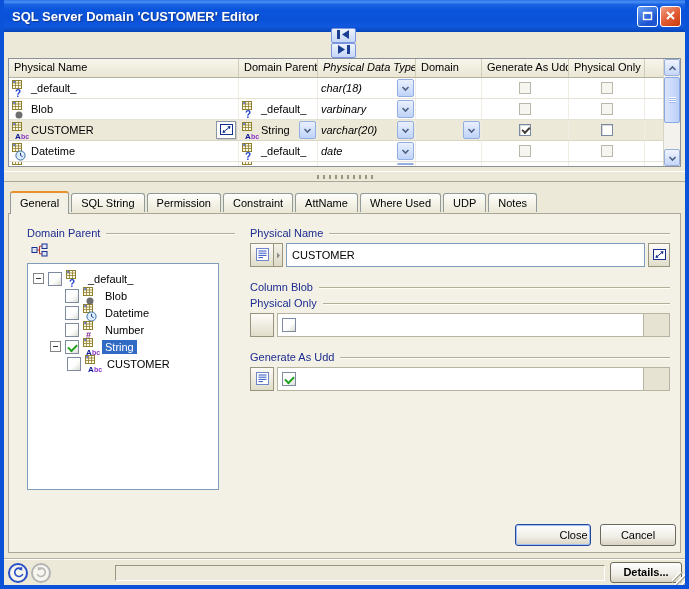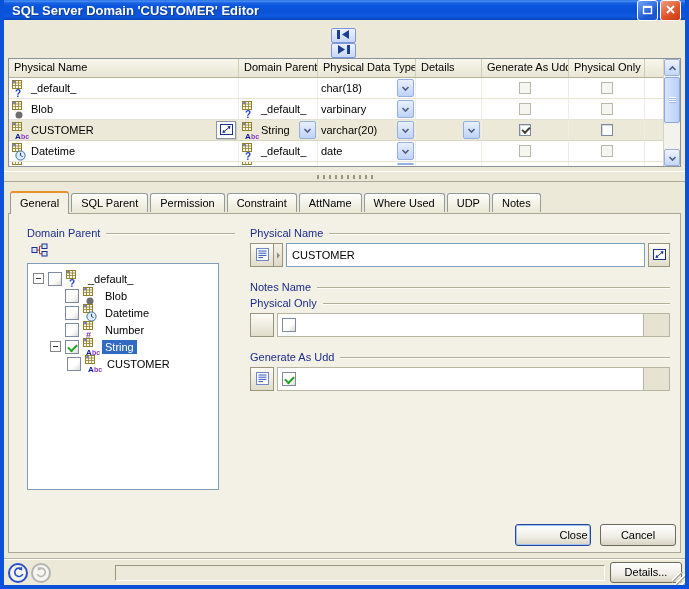--- a/index.html
+++ b/index.html
@@ -7,21 +7,21 @@
   body { font-family: "Liberation Sans", sans-serif; font-size: 11px; color:#000; }
 
   .window {
     position: relative; width: 689px; height: 589px;
     background: #ece9d8;
     border: 4px solid #0a52d8; border-top: none;
   }
 
   
   .titlebar {
-    position: absolute; left: 0; top: 0; right: 0; height: 20px;
+    position: absolute; left: 0; top: 0; right: 0; height: 32px;
     background: linear-gradient(180deg,#2a6ee8 0%, #4890f4 6%, #1b63e2 14%, #0a55dd 30%, #0a52d8 62%, #1158e0 82%, #0646b8 100%);
     display: flex; align-items: center; padding: 0 4px 0 8px;
   }
   .title-text { color:#fff; font-weight: bold; font-size: 13px; text-shadow: 1px 1px 1px #123a8c; flex: 1; }
   .capbtn { width: 21px; height: 21px; border: 1px solid #fff; border-radius: 3px; margin-left: 2px;
     display:flex; align-items:center; justify-content:center; }
   .capbtn.max { background: linear-gradient(145deg,#6ea5f8,#1c55cf 70%); }
   .capbtn.close { background: linear-gradient(145deg,#f0a086,#e1582f 55%,#c83a10); }
 
   
@@ -36,21 +36,21 @@
 
   
   .grid { position:absolute; left:4px; top:58px; width:673px; height:109px; background:#fff;
     border:1px solid #8a9199; overflow:hidden; }
   .ghead { display:flex; height:19px; background:linear-gradient(#f8f6ec,#e9e6d4); border-bottom:1px solid #b5b19e; }
   .hcell { padding:2px 0 0 5px; border-right:1px solid #cfccb8; overflow:hidden; white-space:nowrap; }
   .grow { display:flex; height:21px; background:#fff; border-bottom:1px solid #e6e3d6; }
   .grow.sel { background:#ece9d8; border-bottom:1px solid #d9d6c6; }
   .grow.partial { height:4px; border-bottom:none; overflow:hidden; }
   .cell { display:flex; align-items:center; padding:0 3px; position:relative; border-right:1px solid #f0eee4; overflow:hidden; white-space:nowrap; }
-  .c-name  { width:230px; } .c-parent{ width:79px; } .c-type { width:98px; }
+  .c-name  { width:230px; } .c-parent{ width:79px; } .c-type { width:98px;font-style:italic; }
   .c-schema{ width:66px; } .c-udd { width:87px; justify-content:center; }
   .c-ponly { width:76px; justify-content:center; } .c-fill { width:18px; border-right:none; }
 
   .ico16 { position:relative; width:17px; height:17px; flex:0 0 17px; margin-right:2px; }
   .badge { position:absolute; left:0; top:0; line-height:0; }
   .glyph { position:absolute; left:3px; bottom:-1px; line-height:0; }
 
   .dd { position:absolute; right:1px; top:1px; bottom:1px; width:17px; border:1px solid #93aee0; border-radius:2px;
     background:linear-gradient(#e9f0fd,#bfd3f8); display:flex; align-items:center; justify-content:center; }
   .expandbtn { position:absolute; right:2px; top:1px; width:20px; height:18px; border:1px solid #8a95a8; background:#fff;
@@ -124,21 +124,21 @@
     border-left:2px solid #1fa11f; border-bottom:2px solid #1fa11f; transform:rotate(-45deg); }
 
   
   .btn { position:absolute; width:76px; height:22px; border:1px solid #6a6a5e; border-radius:3px;
     background:linear-gradient(#fefefe,#efede5 60%,#d8d2c2); text-align:center; line-height:20px; cursor:default; }
   .btn.default { border:1px solid #27479c; box-shadow: inset 0 0 0 1px #9cc0f8; }
   .btn-close { left:511px; top:524px;padding-left:41px; } .btn-cancel { left:596px; top:524px; }
 
   
   .status { position:absolute; left:0; right:0; bottom:0; height:27px; border-top:1px solid #b8b4a2;
-    box-shadow: inset 0 1px 0 #fdfcf6; background:#ece9d8; }
+    box-shadow: inset 0 1px 0 #fdfcf6; background:#ece9d8;font-weight:bold; }
   .rbtn { position:absolute; top:4px; width:20px; height:20px; border-radius:10px; background:#f6f5ee;
     display:flex; align-items:center; justify-content:center; }
   .rbtn.undo { left:4px; border:2px solid #2a50c8; }
   .rbtn.redo { left:27px; border:2px solid #b4b4b4; }
   .sunken { position:absolute; left:111px; right:80px; top:6px; height:16px; background:#edeadb;
     border-top:1px solid #99957f; border-left:1px solid #99957f; border-bottom:1px solid #fff; border-right:1px solid #fff; }
   .btn-details { position:absolute; right:3px; top:3px; width:72px; height:21px; border:1px solid #6a6a5e; border-radius:3px;
     background:linear-gradient(#fefefe,#efede5 60%,#d8d2c2); text-align:center; line-height:19px; }
   .grip { position:absolute; right:0; bottom:0; width:13px; height:13px;
     background: linear-gradient(315deg, #b4b09c 0 2px, #fff 2px 3px, transparent 3px 5px, #b4b09c 5px 7px, #fff 7px 8px, transparent 8px 10px, #b4b09c 10px 12px, #fff 12px 13px, transparent 13px); }
@@ -219,21 +219,21 @@
           </svg></span>
       </div>
     <input class="filter" placeholder="Enter filter text" style="">
   </div>
 
   <div class="grid">
     <div class="ghead">
       <div class="hcell c-name">Physical Name</div>
       <div class="hcell c-parent">Domain Parent</div>
       <div class="hcell c-type">Physical Data Type</div>
-      <div class="hcell c-schema">Details</div>
+      <div class="hcell c-schema">Domain</div>
       <div class="hcell c-udd">Generate As Udd</div>
       <div class="hcell c-ponly">Physical Only</div>
       <div class="hcell c-fill"></div>
     </div>
 
     <div class="grow">
       <div class="cell c-name">
         <span class="ico16">
             <span class="badge"><svg width="10" height="9">
                 <rect x="0.5" y="0.5" width="9" height="8" fill="#fffbe6" stroke="#8f7f2f"></rect>
@@ -463,21 +463,21 @@
         </div>
     </div>
   </div>
 
   <div class="splitter">
       <div class="shandle"></div>
     </div>
 
   <div class="tabs">
     <div class="tab active">General</div>
-    <div class="tab">SQL Parent</div>
+    <div class="tab">SQL String</div>
     <div class="tab">Permission</div>
     <div class="tab">Constraint</div>
     <div class="tab">AttName</div>
     <div class="tab">Where Used</div>
     <div class="tab">UDP</div>
     <div class="tab">Notes</div>
   </div>
 
   <div class="panel">
 
@@ -618,21 +618,21 @@
             <span><svg width="13" height="11">
                 <rect x="0.5" y="0.5" width="12" height="10" fill="#fff" stroke="#17308f"></rect>
                 <path d="M4 7.5 L9 3.5" stroke="#17308f"></path>
                 <path d="M2.5 9 l3.2 -0.6 -2.6 -2.6 z" fill="#17308f"></path>
                 <path d="M10.5 2 l-3.2 0.6 2.6 2.6 z" fill="#17308f"></path>
               </svg></span>
           </span>
       </div>
 
       <div class="sec">
-          <span class="lbl">Notes Name</span>
+          <span class="lbl">Column Blob</span>
           <span class="rule"></span>
         </div>
 
       <div class="sec">
           <span class="lbl">Physical Only</span>
           <span class="rule"></span>
         </div>
       <div class="frow">
         <span class="fbtn"></span>
         <span class="fwhite">

